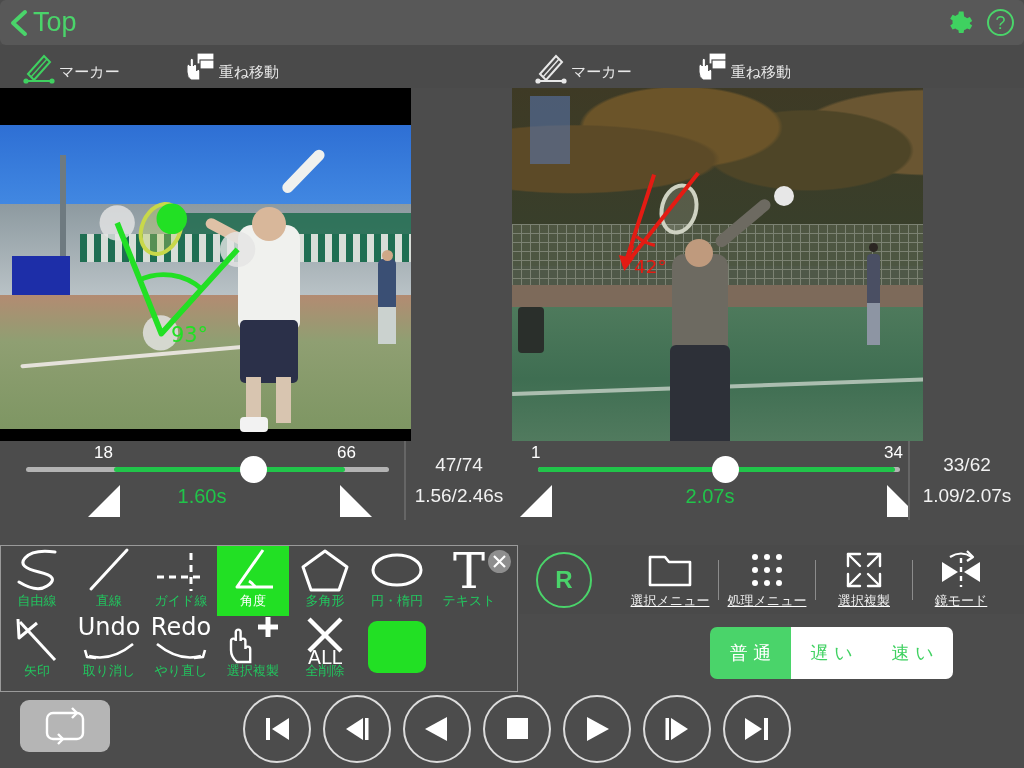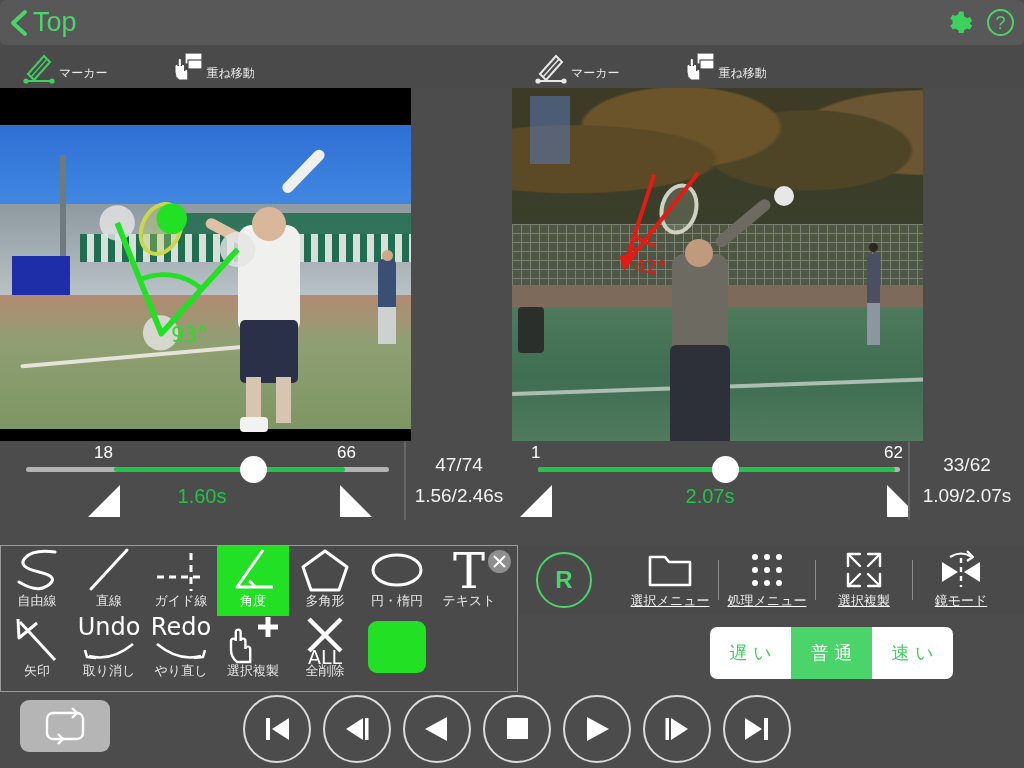--- a/index.html
+++ b/index.html
@@ -29,21 +29,21 @@
 
   
   .toolbar {
     position:absolute; top:45px; height:43px; width:512px;
     background:#4a4a4a; display:flex; align-items:center;
   }
   .toolbar.left { left:0; }
   .toolbar.right { left:512px; }
   .tbitem { display:flex; align-items:flex-end; cursor:pointer; }
   .tbitem .ico { width:34px; height:34px; display:block; }
-  .tbitem .lbl { font-size:12px; margin-left:3px; margin-bottom:2px; color:#e8e8e8;
+  .tbitem .lbl { font-size:15px; margin-left:3px; margin-bottom:2px; color:#e8e8e8;
     font-family:"DejaVu Sans",sans-serif; }
   .tb-marker { margin-left:22px; }
   .tb-move { margin-left:62px; }
 
   
   .video {
     position:absolute; top:88px; width:411px; height:378px; overflow:hidden;
     background:#000;
   }
   .video.left { left:0; }
@@ -185,21 +185,21 @@
     position:absolute; left:0; top:545px; width:518px; height:147px;
     background:#4a4a4a; border:1px solid #9a9a9a;
   }
   .prow { display:flex; }
   .pcell { width:72px; height:70px; position:relative; display:flex;
     flex-direction:column; align-items:center; justify-content:flex-start;
     cursor:pointer; }
   .pcell.sel { background:#22e024; }
   .pcell .gl { height:48px; display:flex; align-items:center;
     justify-content:center; width:100%; }
-  .pcell .cap { font-size:13px; color:#e5e5e5; line-height:1;
+  .pcell .cap { font-size:13px; color:#22c55e; line-height:1;
     font-family:"DejaVu Sans",sans-serif; }
   .pcell.sel .cap { color:#fff; }
   .swatch { width:58px; height:52px; border-radius:9px; margin-top:5px; }
   .closebtn { position:absolute; right:6px; top:4px; width:23px; height:23px;
     border-radius:50%; background:#8e8e8e; display:flex; align-items:center;
     justify-content:center; cursor:pointer; }
 
   
   .funcbar { position:absolute; left:519px; top:545px; width:505px; height:69px;
     background:#4a4a4a; display:flex; align-items:center; }
@@ -384,21 +384,21 @@
     </div>
     <div class="timebox l">
       <div class="tb-frames">47/74</div>
       <div class="tb-time">1.56/2.46s</div>
     </div>
   </div>
 
   <div class="seekrow right">
     <div class="seekbox r">
       <span class="mark-lbl" style="left:19px">1</span>
-      <span class="mark-lbl" style="left:372px">62</span>
+      <span class="mark-lbl" style="left:372px">34</span>
       <div class="track" style="left:26px; top:26px; width:362px;"></div>
       <div class="track-fill" style="left:26px; top:26px; width:357px;"></div>
       <div class="knob" style="left:200px; top:15px;"></div>
       <div class="tri tri-l" style="left:8px; top:44px;"></div>
       <div class="tri tri-r" style="left:375px; top:44px;"></div>
       <div class="curtime">2.07s</div>
     </div>
     <div class="timebox r">
       <div class="tb-frames">33/62</div>
       <div class="tb-time">1.09/2.07s</div>
@@ -608,25 +608,25 @@
         <path d="M14 7 q11-7 22 0" fill="none" stroke="#fff" stroke-width="2.2"></path>
         <polyline points="31,1 37,7 31,11" fill="none" stroke="#fff" stroke-width="2.2" stroke-linejoin="round"></polyline>
       </svg>
         </div>
       <span class="cap">鏡モード</span>
     </div>
   </div>
 
   <div class="speedwrap">
     <div class="seg">
+      <div class="segbtn on">
+        <span>普 通</span>
+      </div>
       <div class="segbtn off">
         <span>遅 い</span>
-      </div>
-      <div class="segbtn on">
-        <span>普 通</span>
       </div>
       <div class="segbtn off">
         <span>速 い</span>
       </div>
     </div>
   </div>
 
   <div class="playbar">
     <div class="loopbtn">
       <svg width="48" height="38" viewBox="0 0 48 38">

